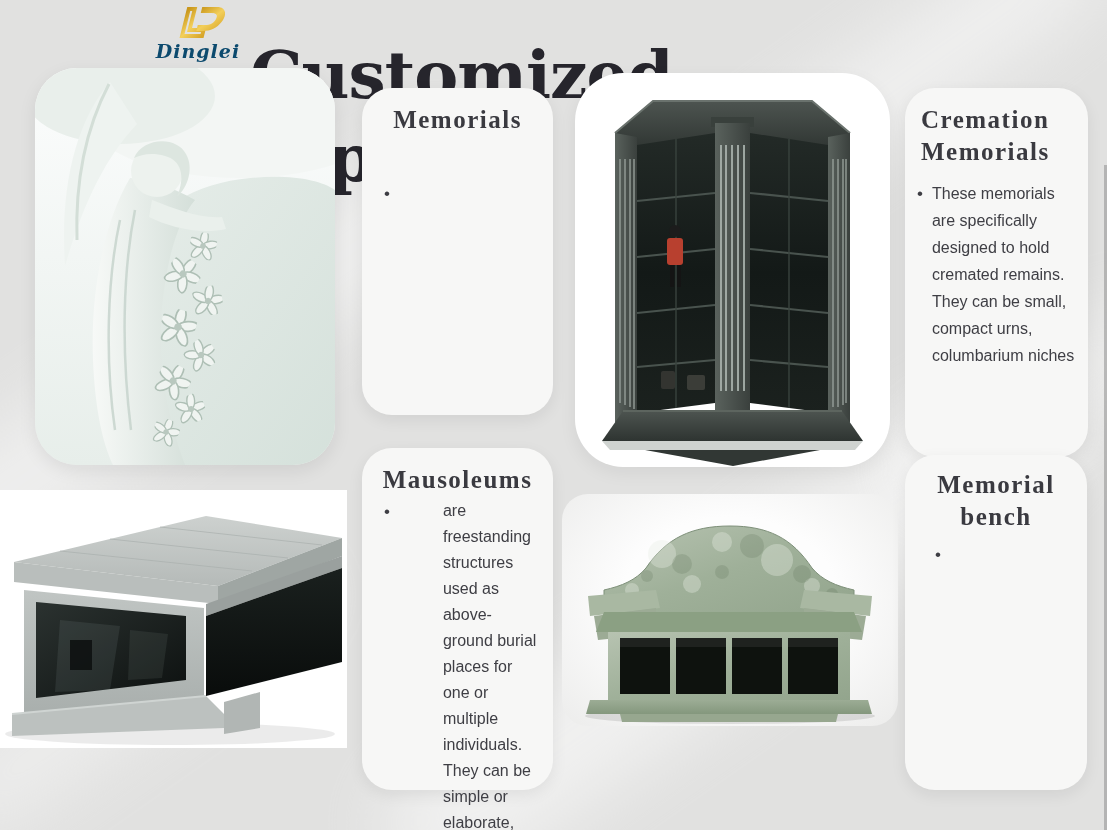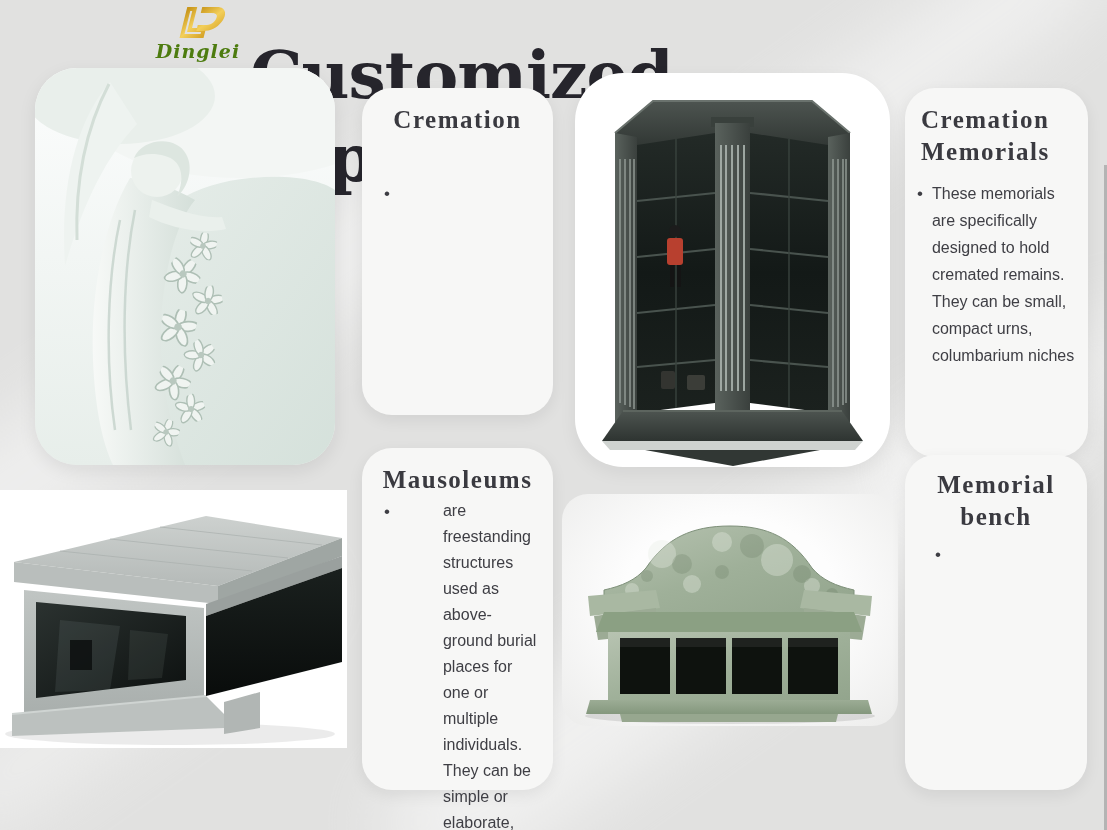--- a/index.html
+++ b/index.html
@@ -16,21 +16,21 @@
   .s3{width:820px;height:130px;left:320px;top:560px;}
   .s4{width:430px;height:85px;left:-90px;top:650px;opacity:.4;}
   .s5{width:300px;height:70px;left:880px;top:370px;opacity:.4;}
   .edge-shade{position:absolute;right:0;top:165px;bottom:0;width:3px;
               background:#8f8f8f;opacity:.55;}
 
   
   .logo{position:absolute;left:146px;top:4px;width:104px;text-align:center;}
   .logo svg{display:block;margin:0 auto;}
   .logo-text{font-family:"DejaVu Serif", serif;font-style:italic;font-weight:bold;
-             color:#4d7c0f;font-size:19px;letter-spacing:1px;margin-top:-2px;}
+             color:#0c4a6e;font-size:19px;letter-spacing:1px;margin-top:-2px;}
   .page-title{position:absolute;left:250px;top:-10px;width:590px;text-align:left;
               font-family:"DejaVu Serif", serif;font-weight:800;font-size:66px;
               color:#26252c;letter-spacing:-1px;line-height:1.25;}
 
   
   .card{position:absolute;background:#f7f7f6;border-radius:30px;
         box-shadow:0 5px 16px rgba(0,0,0,.07);box-sizing:border-box;padding:16px 14px;}
   .card-title{font-family:"Liberation Serif", serif;font-weight:600;color:#3a3a40;
               font-size:25px;letter-spacing:1.5px;margin:0;line-height:1.28;}
   .center{text-align:center;}
@@ -132,21 +132,21 @@
     <use href="#flw" x="-12" y="-12" width="24" height="24" transform="translate(173,233) scale(1.2) rotate(80)"></use>
     <use href="#flw" x="-12" y="-12" width="24" height="24" transform="translate(143,259) scale(1.45) rotate(15)"></use>
     <use href="#flw" x="-12" y="-12" width="24" height="24" transform="translate(166,287) scale(1.2) rotate(55)"></use>
     <use href="#flw" x="-12" y="-12" width="24" height="24" transform="translate(138,313) scale(1.35) rotate(30)"></use>
     <use href="#flw" x="-12" y="-12" width="24" height="24" transform="translate(156,341) scale(1.15) rotate(70)"></use>
     <use href="#flw" x="-12" y="-12" width="24" height="24" transform="translate(131,364) scale(1.05) rotate(20)"></use>
   </svg>
 </div>
 
 <section class="card card-headstones">
-  <h2 class="card-title center">Cremation</h2>
+  <h2 class="card-title center">Memorials</h2>
   <div class="bullet">
     <span class="dot">•</span>
   </div>
 </section>
 
 <div class="photo photo-columbarium">
   <svg viewBox="0 0 315 394">
     <defs>
       <linearGradient id="granDark" x1="0" y1="0" x2="0" y2="1">
         <stop offset="0" stop-color="#4d5450"></stop>

